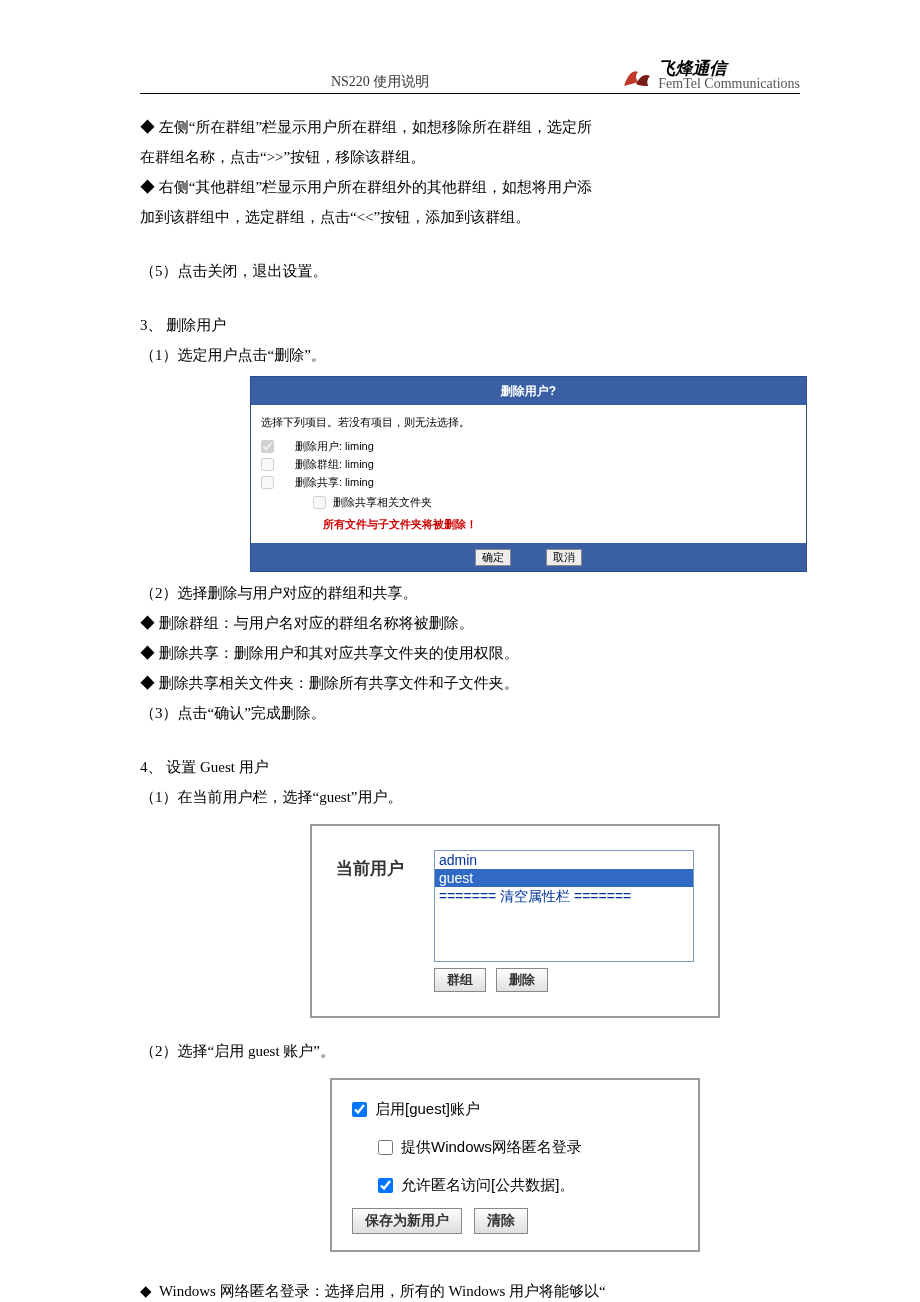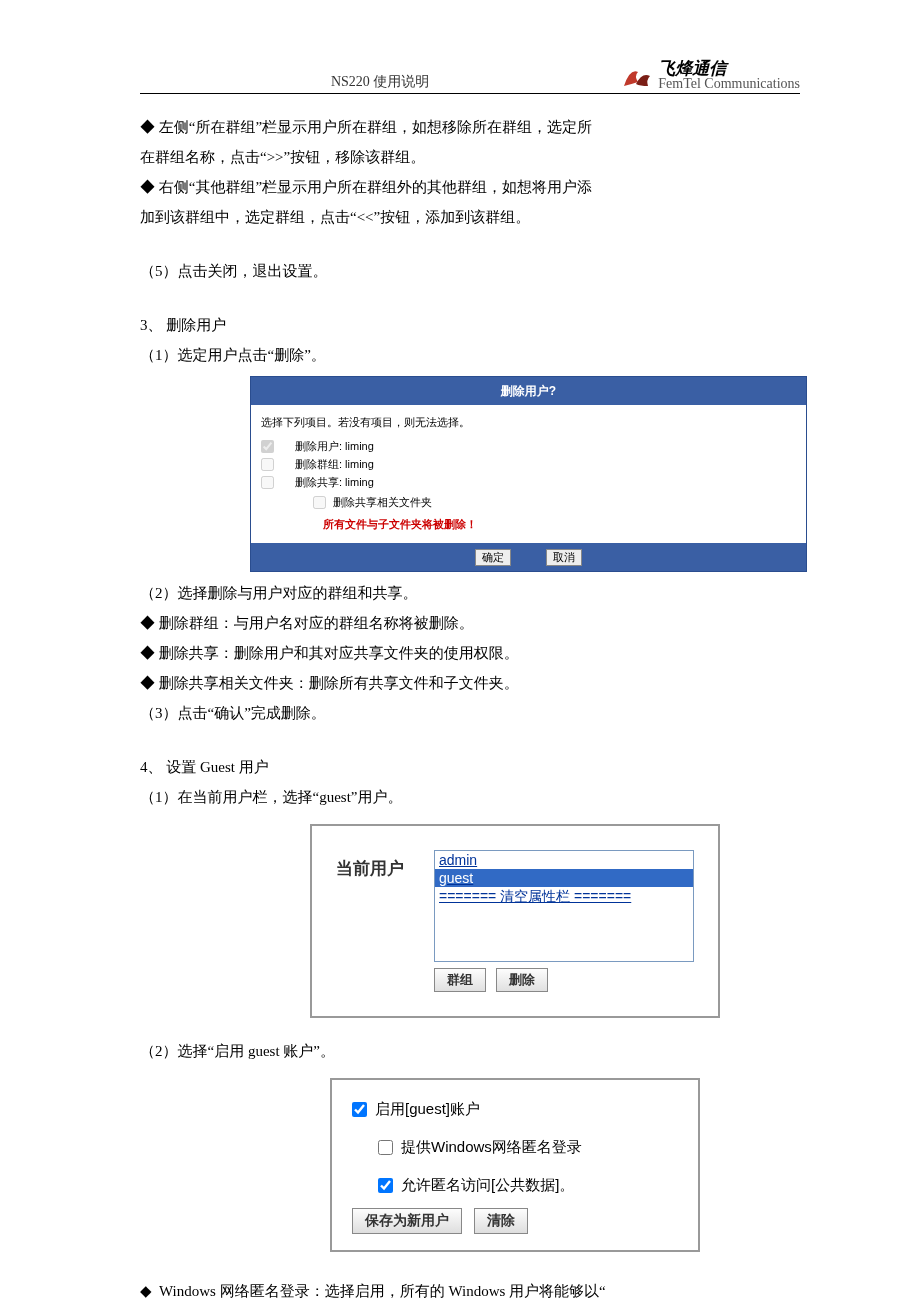--- a/index.html
+++ b/index.html
@@ -130,21 +130,20 @@
   }
   .dialog2 .right {
     flex: 1;
   }
   .dialog2 .listbox {
     border: 1px solid #7a9ac0;
     height: 110px;
     font-size: 14px;
     color: #003399;
     overflow: hidden;
-    text-decoration: underline;
   }
   .dialog2 .listbox .item { padding: 0 4px; line-height: 18px; cursor:default; }
   .dialog2 .listbox .item.selected {
     background: #316ac5;
     color: #fff;
   }
   .dialog2 .btnrow { margin-top: 6px; display:flex; gap:10px; }
   .dialog2 .btnrow .btn {
     border: 1px solid #888;
     background: linear-gradient(#fdfdfd,#e0e0e0);

